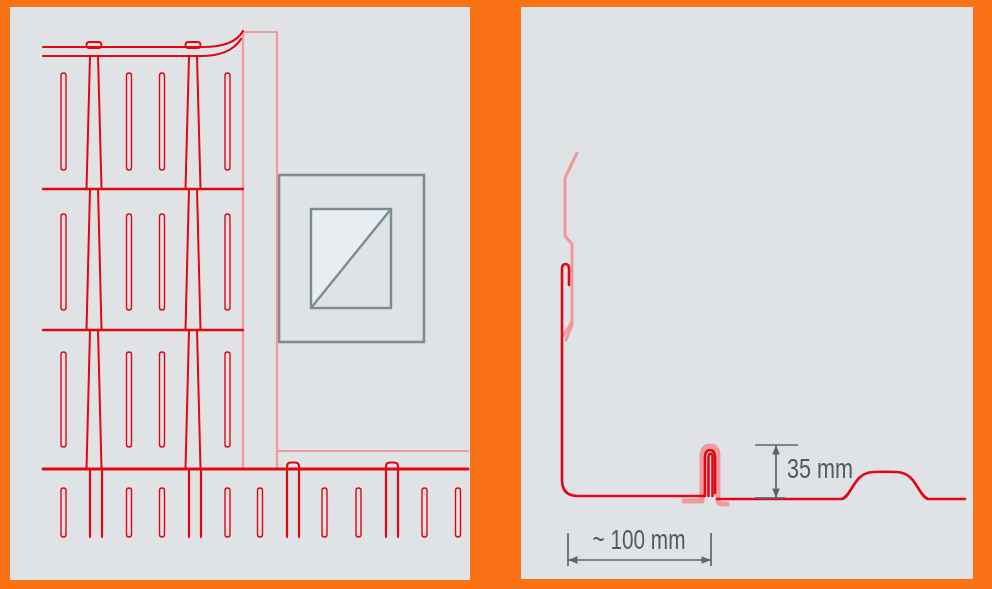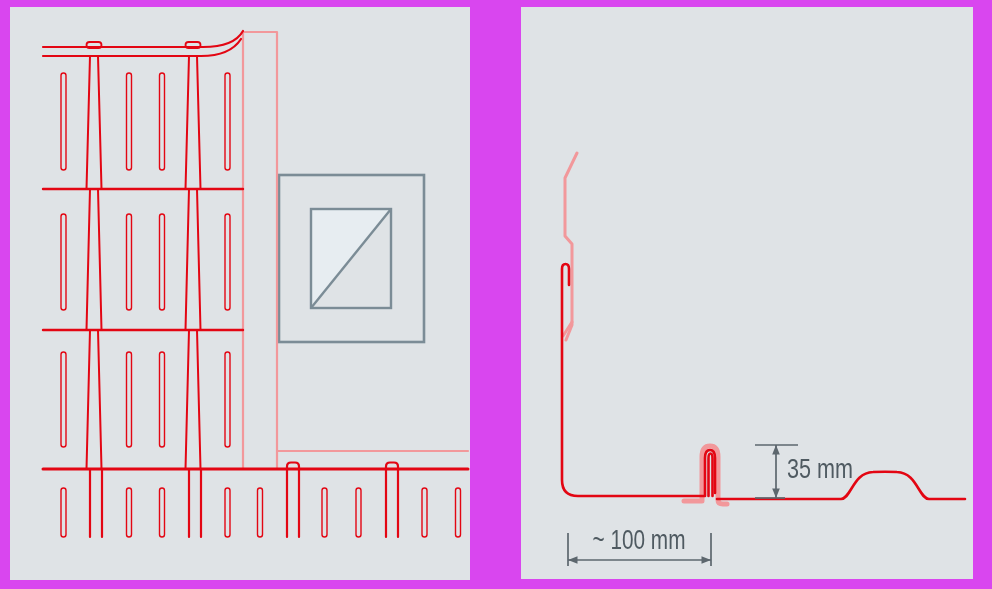--- a/index.html
+++ b/index.html
@@ -1,17 +1,17 @@
 <!DOCTYPE html>
 <html><head>
 <meta charset="utf-8">
 <style>
   html,body{margin:0;padding:0;background:#ffffff;}
   .canvas{
-    position:relative;width:992px;height:589px;background:#d946ef;
+    position:relative;width:992px;height:589px;background:#f97316;
     font-family:"Liberation Sans",sans-serif;overflow:hidden;
   }
   .panel{position:absolute;background:#dfe3e6;}
   .panel-left{left:10px;top:7px;width:460px;height:573px;}
   .panel-right{left:521px;top:7px;width:452px;height:572px;}
   .panel svg{display:block;width:100%;height:100%;}
   text.dim{
     font-family:"Liberation Sans",sans-serif;
     fill:#4f5a61;font-size:27px;
   }

